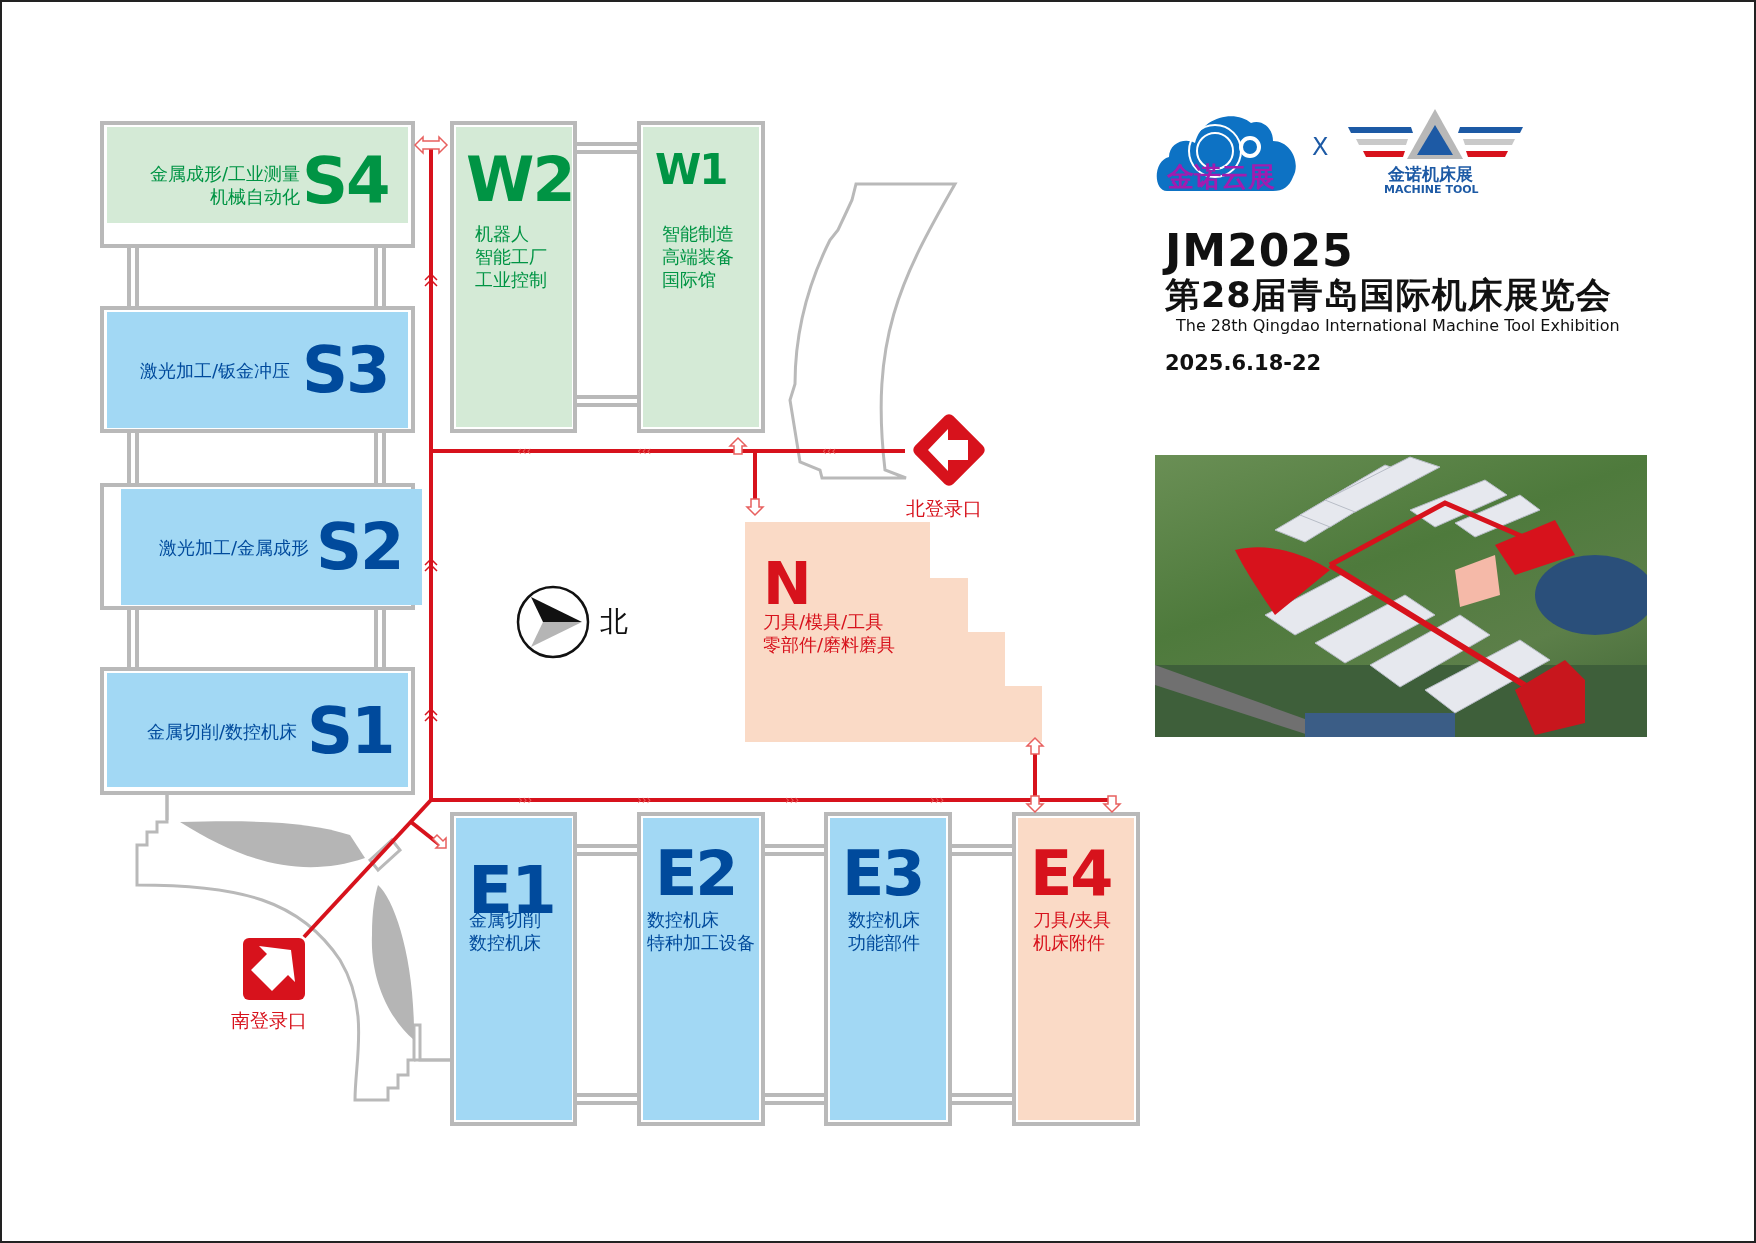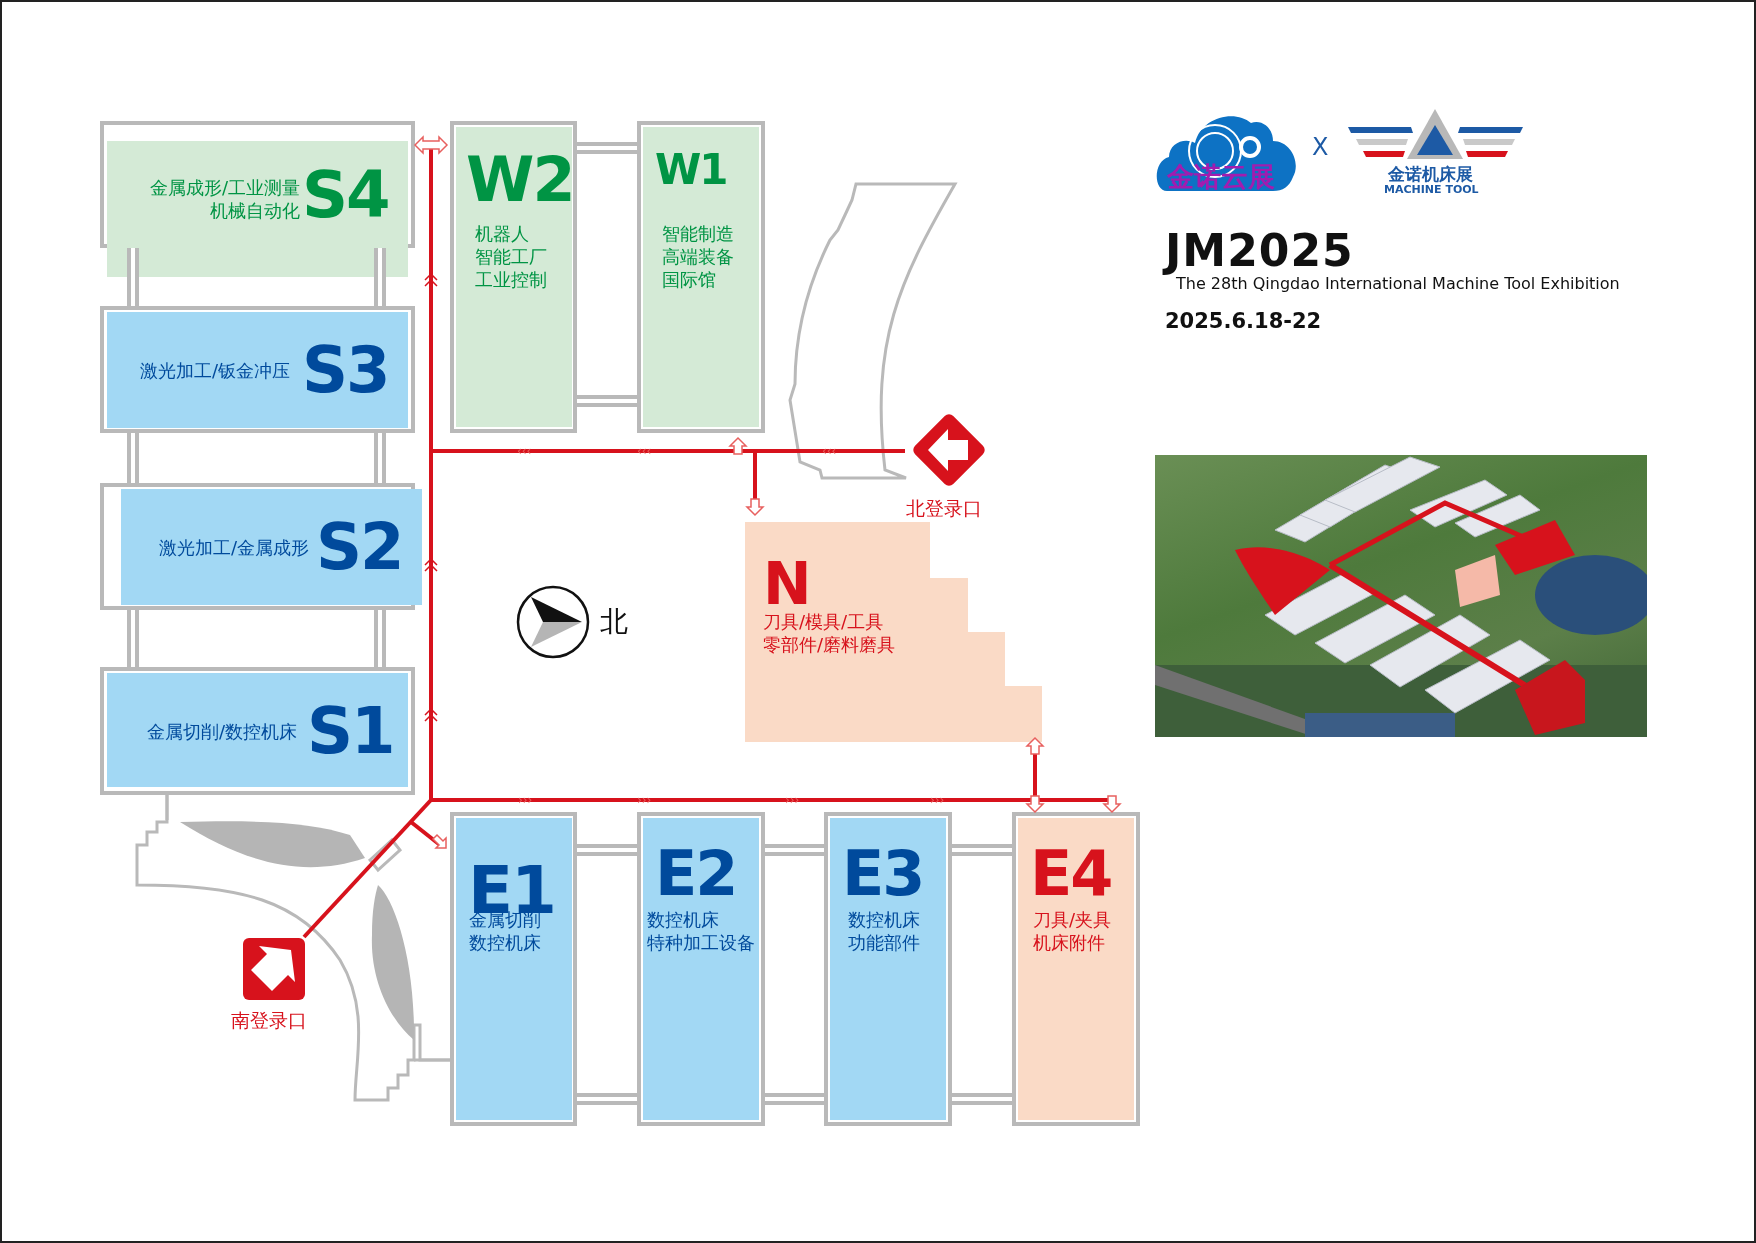--- a/index.html
+++ b/index.html
@@ -42,21 +42,21 @@
   <path d="M370 860 L392 840 L400 850 L378 870 Z" fill="none" stroke="#b9b9b9" stroke-width="3"></path>
 
   <path d="M180 822 C260 820 310 822 350 835 L365 858 C300 880 240 860 180 822 Z" fill="#b5b5b5"></path>
   <path d="M378 885 C395 900 415 960 414 1040 C390 1020 370 980 372 935 C372 910 375 895 378 885 Z" fill="#b5b5b5"></path>
 
   <path d="M414 1060 L450 1060" stroke="#b9b9b9" stroke-width="3"></path>
   <path d="M167 795 L167 820" stroke="#b9b9b9" stroke-width="3"></path>
 </svg>
 
 <div class="wall" style="left:100px;top:121px;width:315px;height:127px"></div>
-<div class="hall green" style="left:107px;top:141px;width:301px;height:136px">
+<div class="hall green" style="left:107px;top:127px;width:301px;height:96px">
   <div class="desc c-green" style="left:33px;top:35px;text-align:right;width:160px">金属成形/工业测量
 机械自动化</div>
   <div class="code c-green" style="left:195px;top:22px;font-size:64px">S4</div>
 </div>
 
 <div class="link" style="left:127px;top:248px;width:12px;height:58px"></div>
 <div class="link" style="left:374px;top:248px;width:12px;height:58px"></div>
 
 <div class="wall" style="left:100px;top:306px;width:315px;height:127px"></div>
 <div class="hall blue" style="left:107px;top:312px;width:301px;height:116px">
@@ -226,20 +226,21 @@
     <path d="M160 44 L118 44 L120 50 L157 50 Z" fill="#d7121c"></path>
     <path d="M87 2 L115 52 L59 52 Z" fill="#b8b8b8"></path>
     <path d="M87 18 L105 48 L69 48 Z" fill="#1d5aa5"></path>
   </svg>
   <div class="logo-text" style="left:40px;top:56px;font-size:17px;color:#1d5aa5">金诺机床展</div>
   <div class="logo-text" style="left:36px;top:76px;font-size:11px;color:#1d5aa5">MACHINE TOOL</div>
 </div>
 
 <div class="title-block">
   <div class="jm">JM2025</div>
+  <div class="cn-title">第28届青岛国际机床展览会</div>
   <div class="en-title">The 28th Qingdao International Machine Tool Exhibition</div>
   <div class="date">2025.6.18-22</div>
 </div>
 
 <div class="aerial">
   <svg width="492" height="282" viewBox="0 0 492 282">
     <rect x="0" y="210" width="492" height="72" fill="#3e5f3a"></rect>
     <path d="M0 230 L160 282 L200 282 L0 210 Z" fill="#707070"></path>
     <ellipse cx="440" cy="140" rx="60" ry="40" fill="#2a4f7a"></ellipse>
     <rect x="150" y="258" width="150" height="24" fill="#3b5d86"></rect>

